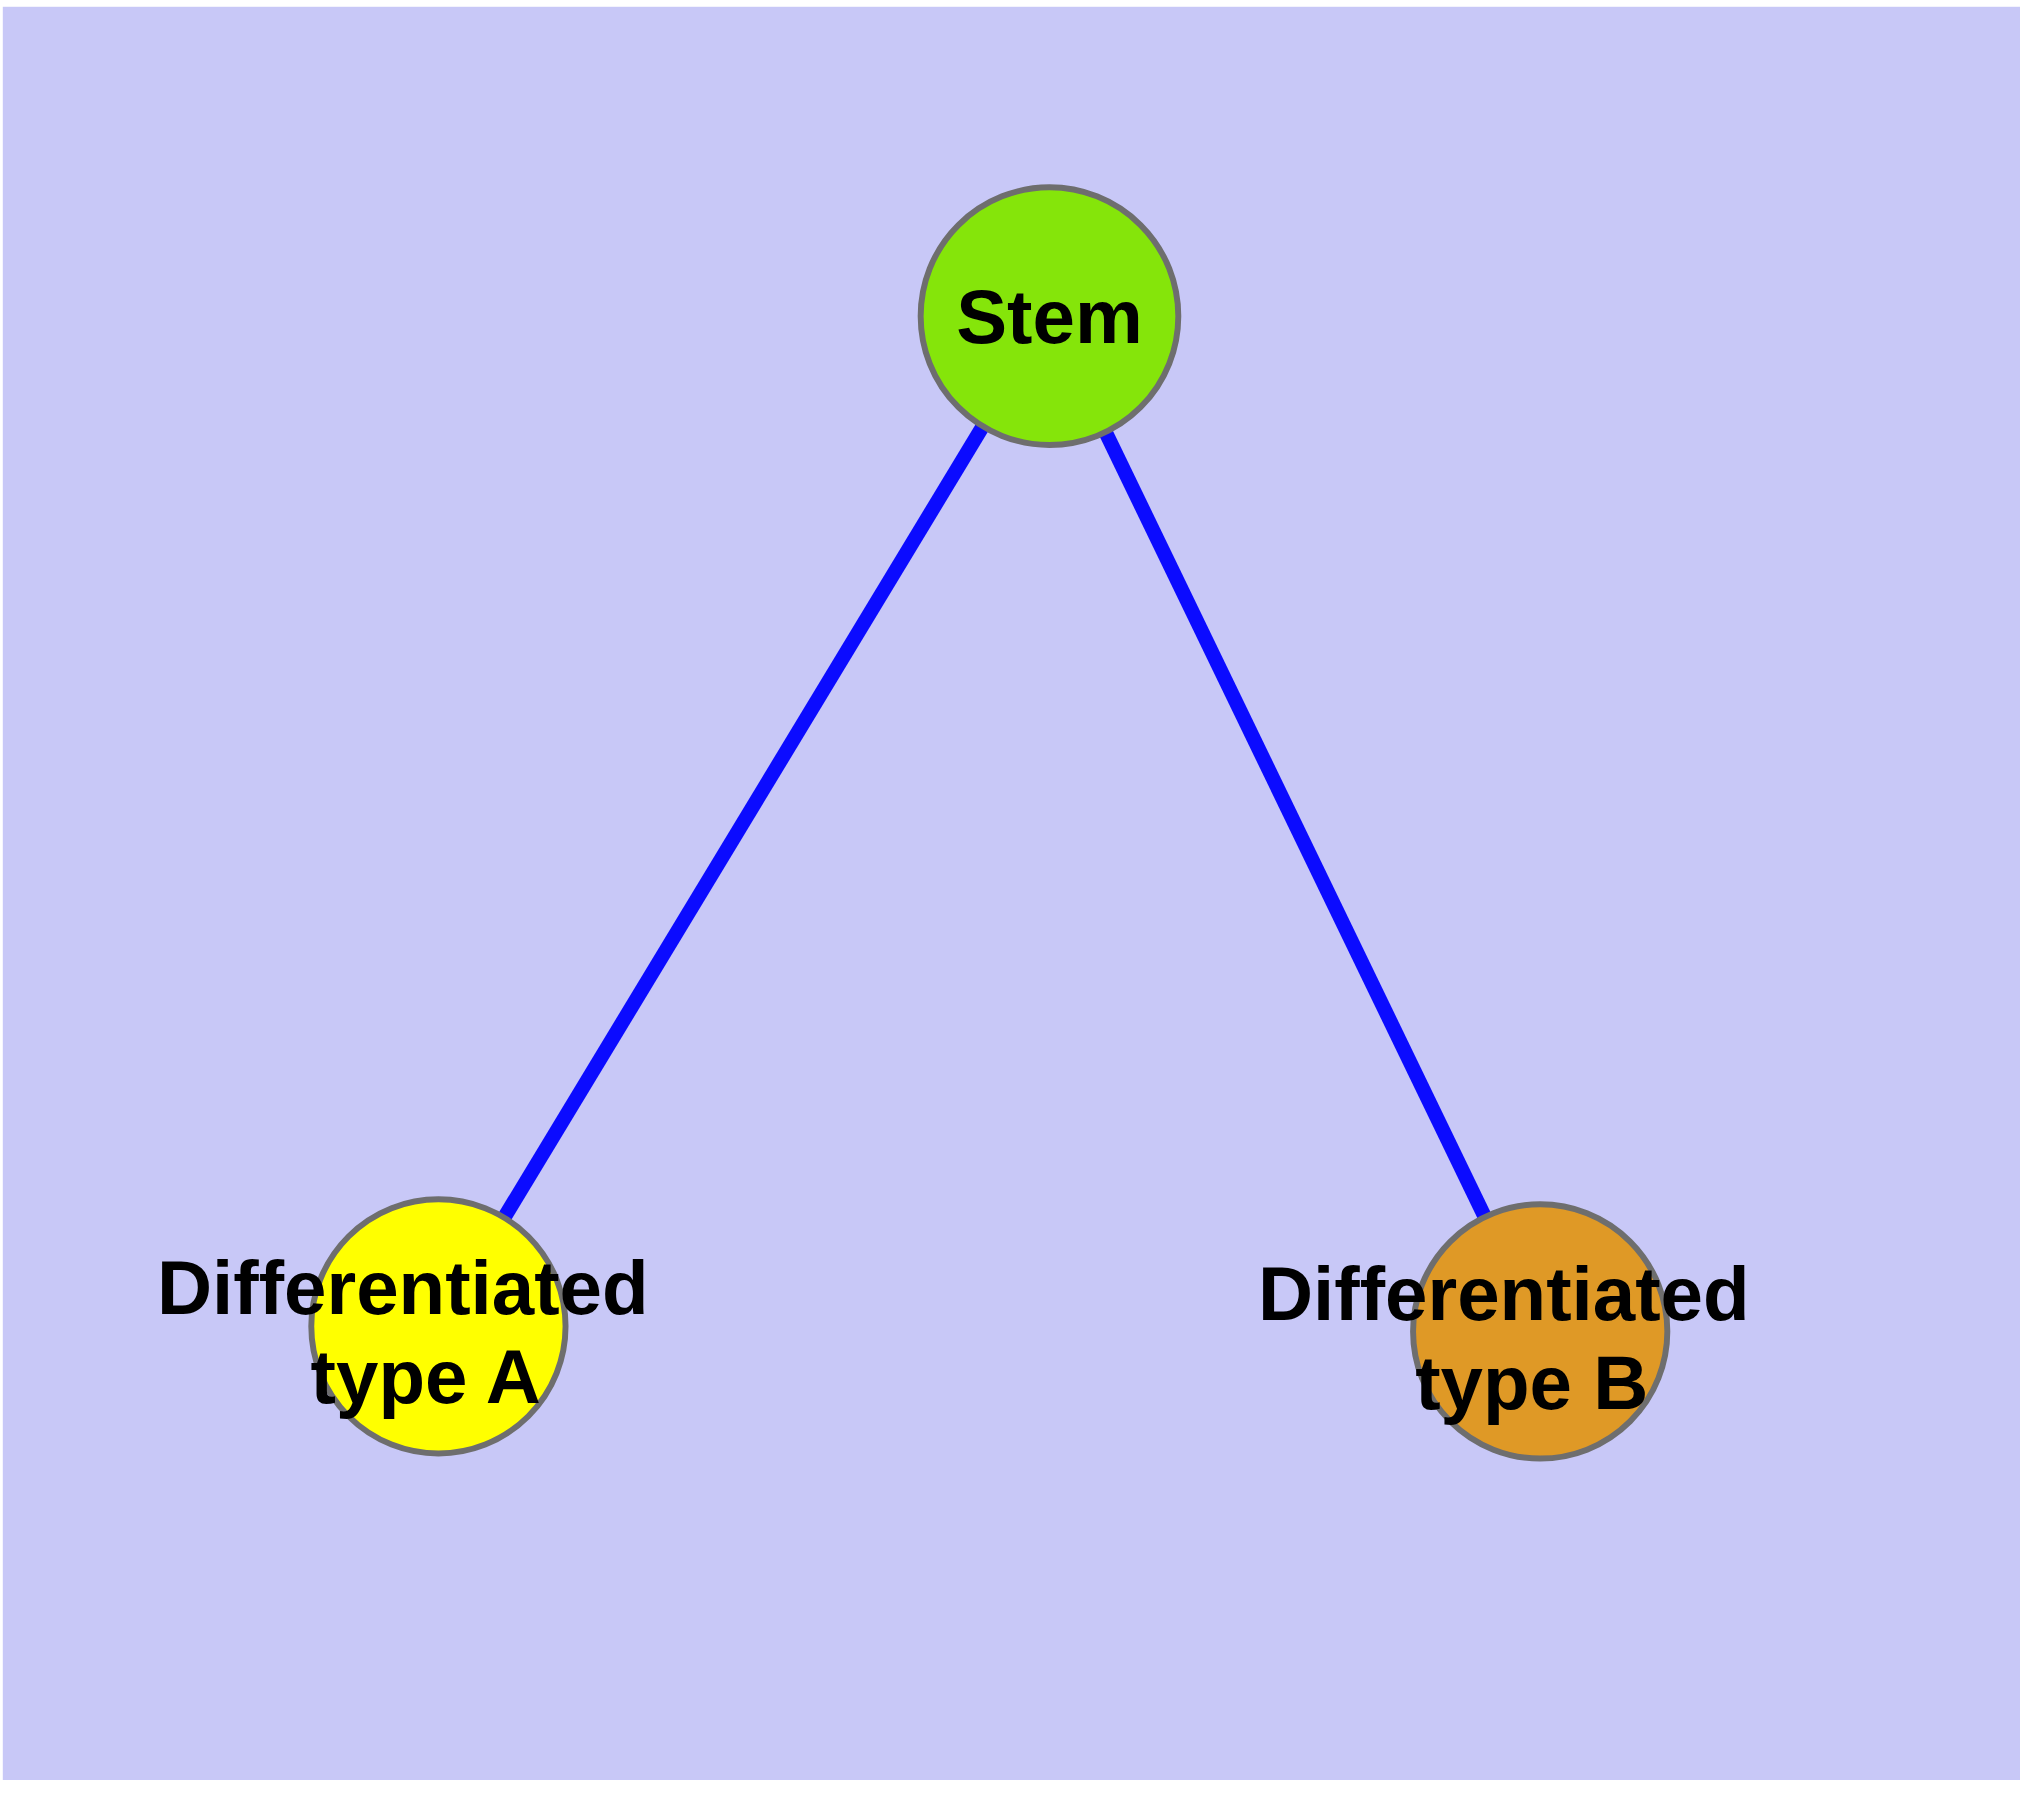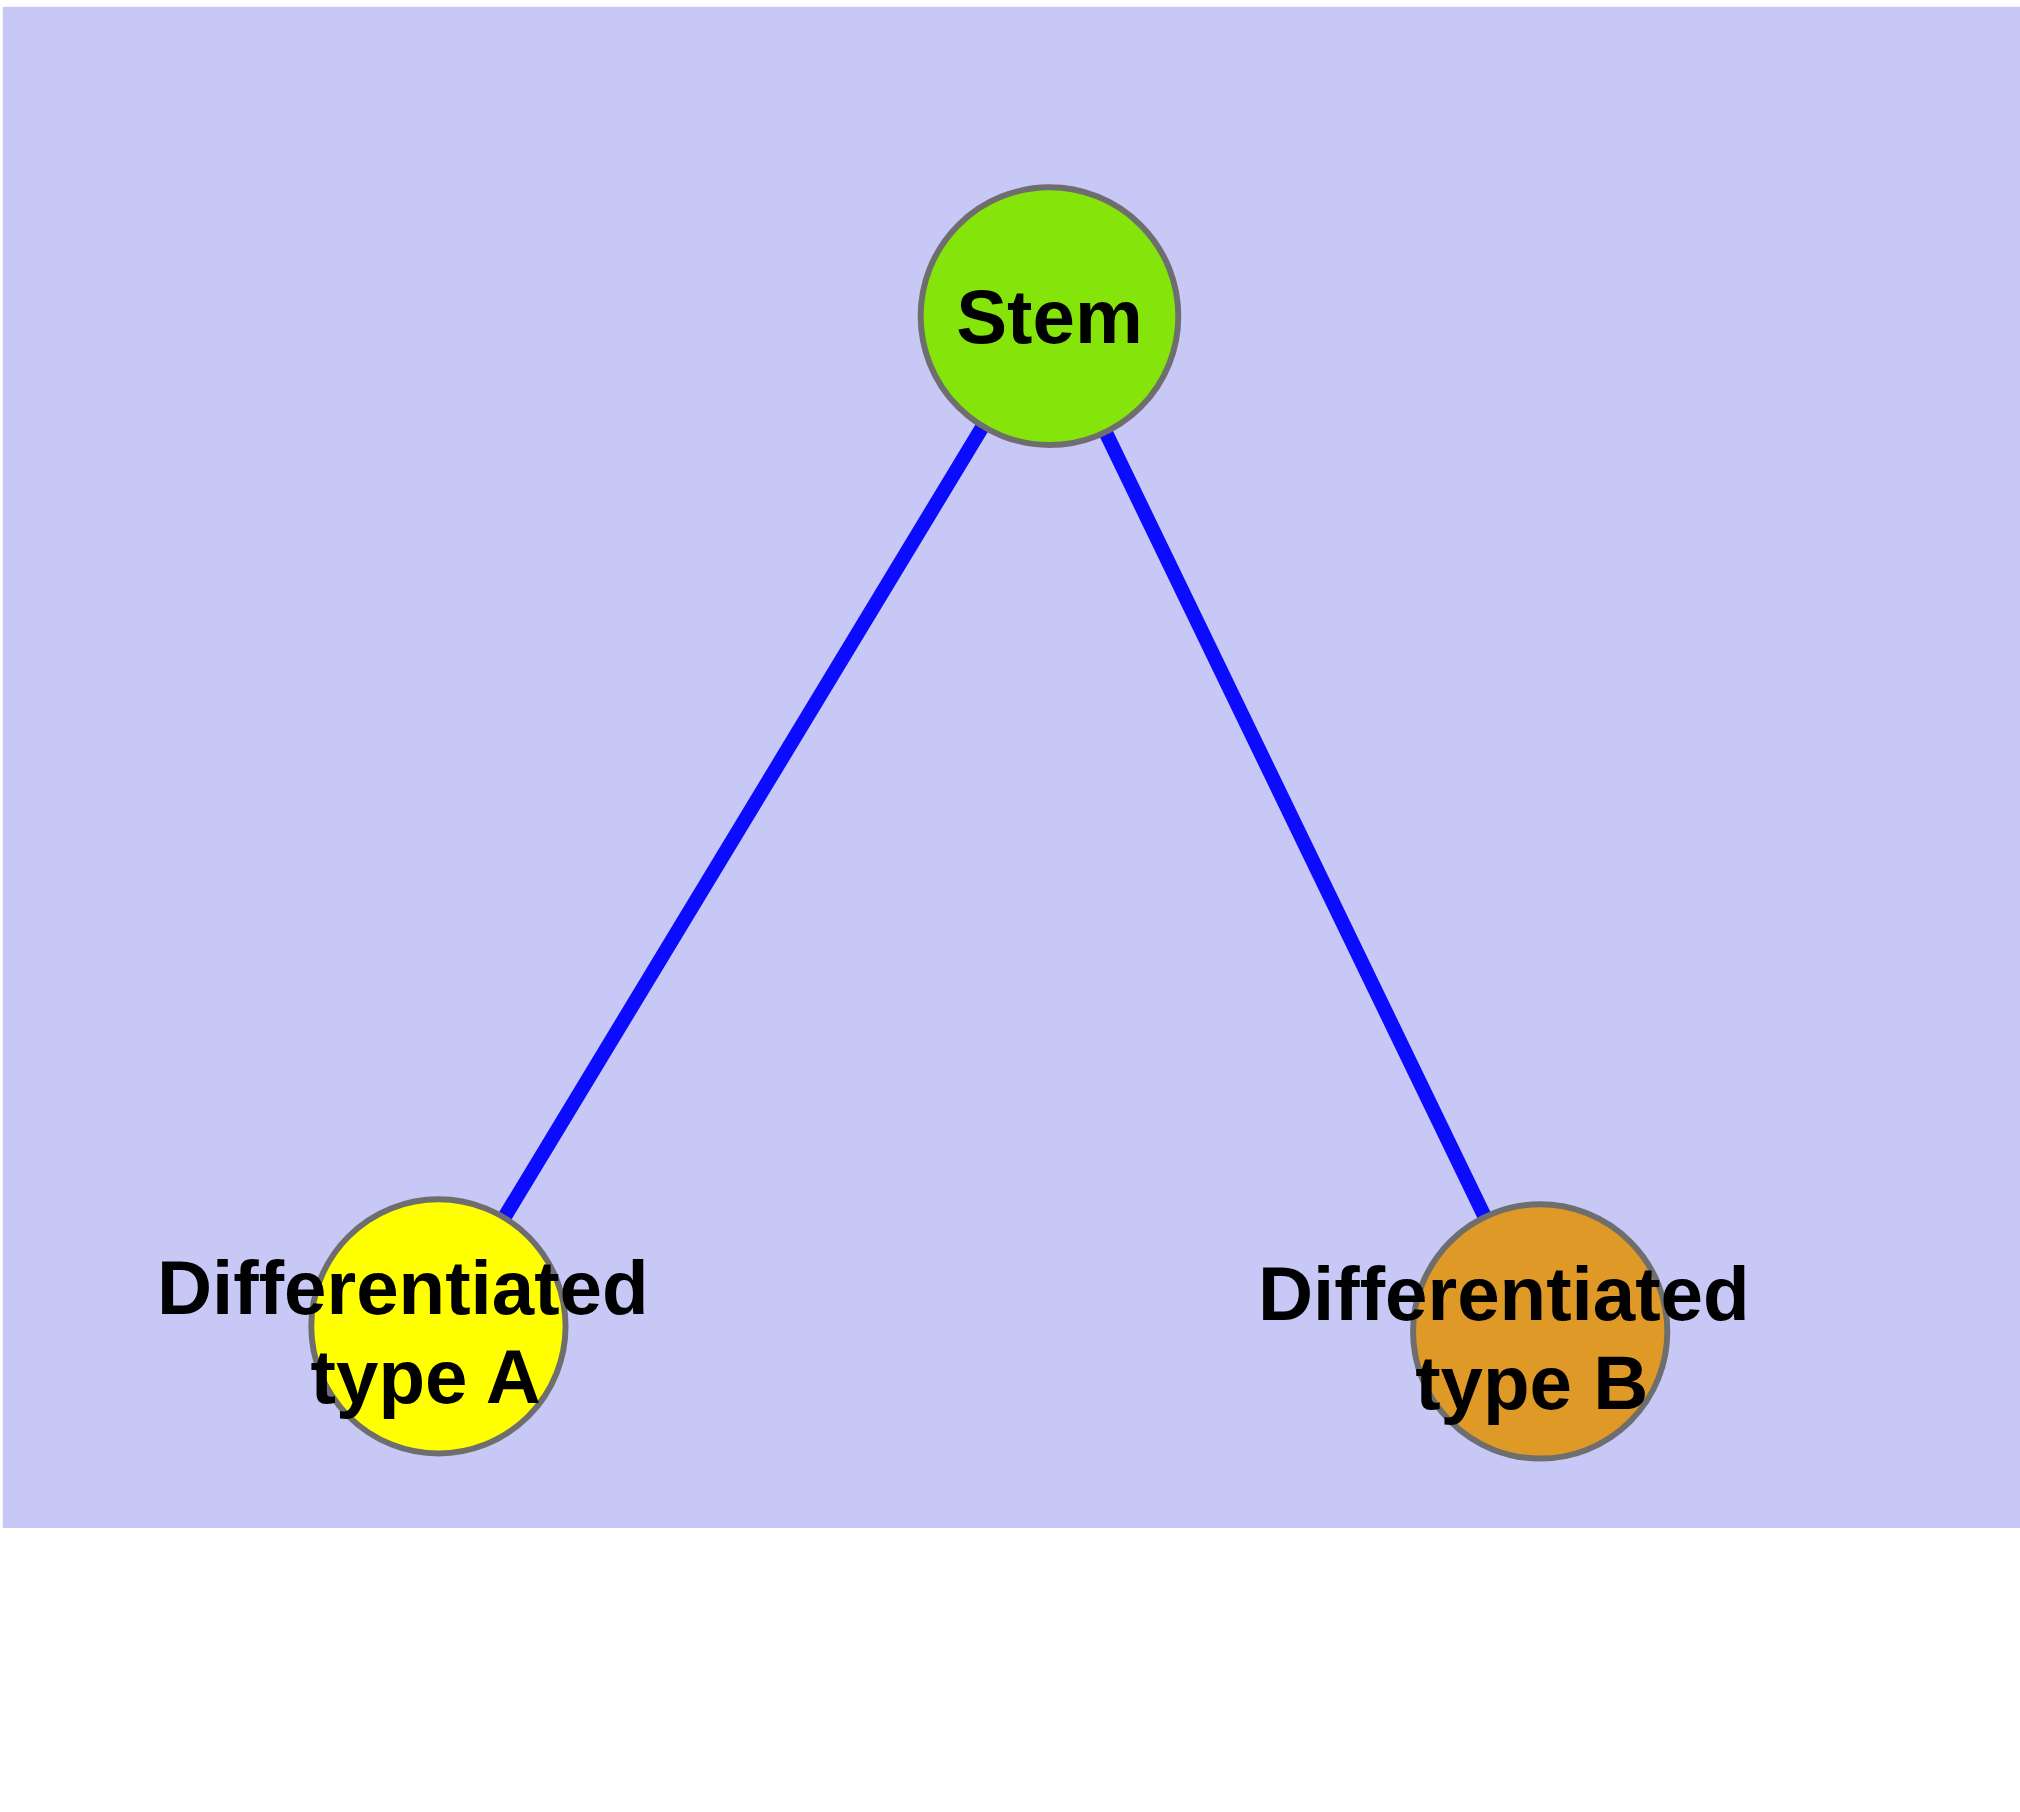--- a/index.html
+++ b/index.html
@@ -3,21 +3,21 @@
 <meta charset="utf-8">
 <style>
   html, body {
     margin: 0;
     padding: 0;
     background: #ffffff;
   }
   .page {
     position: relative;
     width: 2021px;
-    height: 1528px;
+    height: 1780px;
     overflow: hidden;
   }
   svg.diagram {
     display: block;
     width: 2021px;
     height: 1812px;
   }
   .node-label {
     font-family: "Liberation Sans", "DejaVu Sans", sans-serif;
     font-weight: bold;

